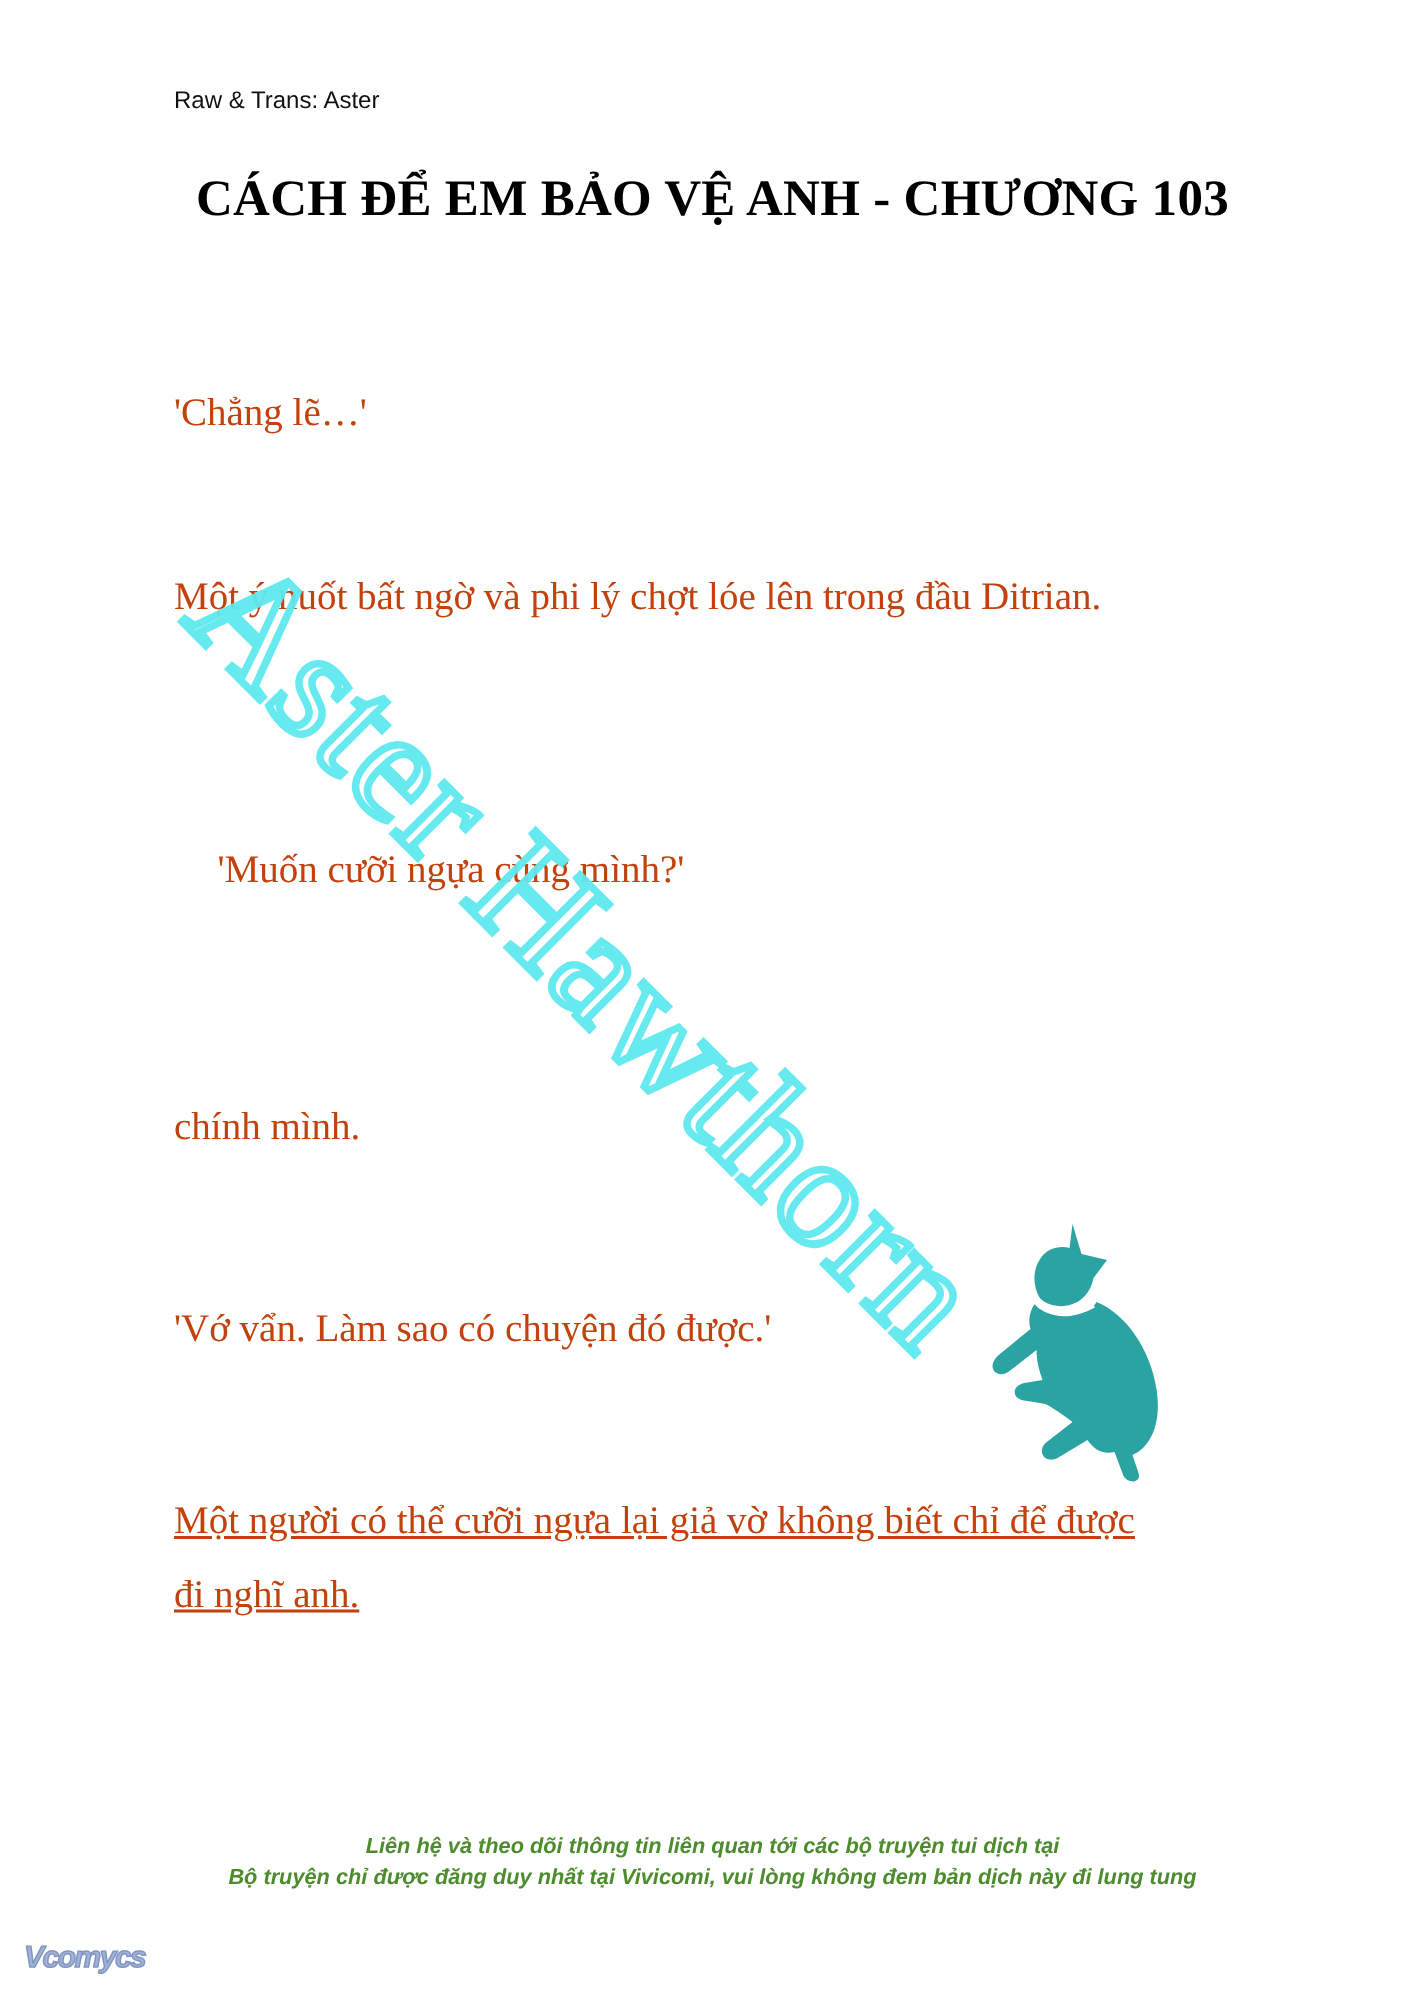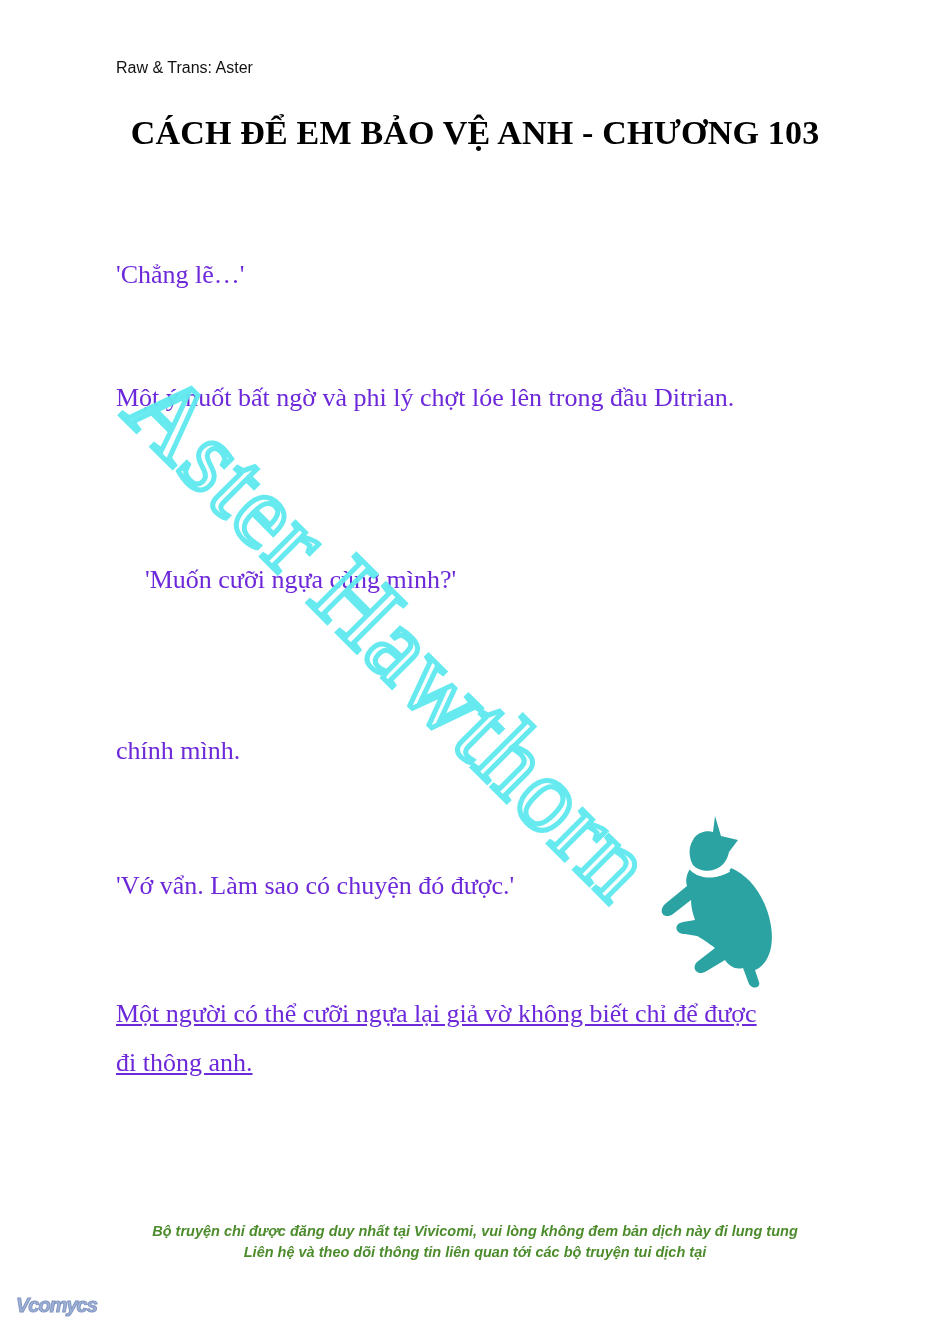--- a/index.html
+++ b/index.html
@@ -11,21 +11,21 @@
     position: absolute; left: 116px; top: 59px;
     font-family: "Liberation Sans", sans-serif; font-size: 16px; color: #111; text-align: right;
   }
   .title {
     position: absolute; left: 0; width: 950px; top: 114px; text-align: center;
     font-family: "Liberation Serif", serif; font-weight: bold; font-size: 34px;
     color: #000; letter-spacing: 0.2px;
   }
   .para {
     position: absolute; left: 116px; width: 740px;
-    font-family: "Liberation Serif", serif; font-size: 26px; color: #6d28d9;
+    font-family: "Liberation Serif", serif; font-size: 26px; color: #c2410c;
     line-height: 49px; margin: 0;
   }
   .watermark {
     position: absolute; left: 145px; top: 570px; width: 740px;
     transform-origin: 0 50%; transform: rotate(45deg);
     font-family: "Liberation Serif", serif; font-size: 104px; font-weight: normal;
     color: transparent; -webkit-text-stroke: 5px #5fe9ef;
     white-space: nowrap; letter-spacing: 2px; pointer-events: none;
     opacity: 0.95;
   }
@@ -60,29 +60,29 @@
 </p>
 <p class="para" style="top:677px;">
   <br>
   <span>chính mình.</span>
 </p>
 <p class="para" style="top:861px;">
   <span>'Vớ vẩn. Làm sao có chuyện đó được.'</span>
 </p>
 <p class="para" style="top:989px;text-decoration:underline;">
   <span>Một người có thể cưỡi ngựa lại giả vờ không biết chỉ để được</span><br>
-  <span>đi thông anh.</span>
+  <span>đi nghĩ anh.</span>
 </p>
 
 <div class="watermark" style="top:330px;">Aster Hawthorn</div>
 
 <svg class="cat" viewBox="0 0 125 180">
   <path fill="#2ba3a3" d="M60 6 L66 26 L83 30 L74 42 C72 52 66 58 58 60 C52 62 42 60 38 55 C34 48 33 38 38 30 C42 22 52 20 58 22 Z"></path>
   <path fill="#2ba3a3" d="M36 58 C40 66 52 70 64 66 C70 64 74 62 76 58 C96 66 112 90 116 116 C120 142 110 156 100 160 L104 172 C106 178 98 180 94 174 L88 158 C80 160 74 156 70 150 L50 162 C42 166 36 158 42 152 L60 138 C52 132 46 128 42 126 L30 124 C20 124 18 114 28 112 L40 110 C38 104 36 98 36 90 L18 104 C10 110 2 102 10 94 L32 76 C30 70 32 62 36 58 Z"></path>
   <path fill="none" stroke="#ffffff" stroke-width="4" d="M36 58 C42 66 60 68 74 60"></path>
 </svg>
 
 <div class="footer">
+  <div>Liên hệ và theo dõi thông tin liên quan tới các bộ truyện tui dịch tại</div>
   <div>Bộ truyện chỉ được đăng duy nhất tại Vivicomi, vui lòng không đem bản dịch này đi lung tung</div>
-  <div>Liên hệ và theo dõi thông tin liên quan tới các bộ truyện tui dịch tại</div>
 </div>
 
 <div class="logo">Vcomycs</div>
 
 </body></html>

